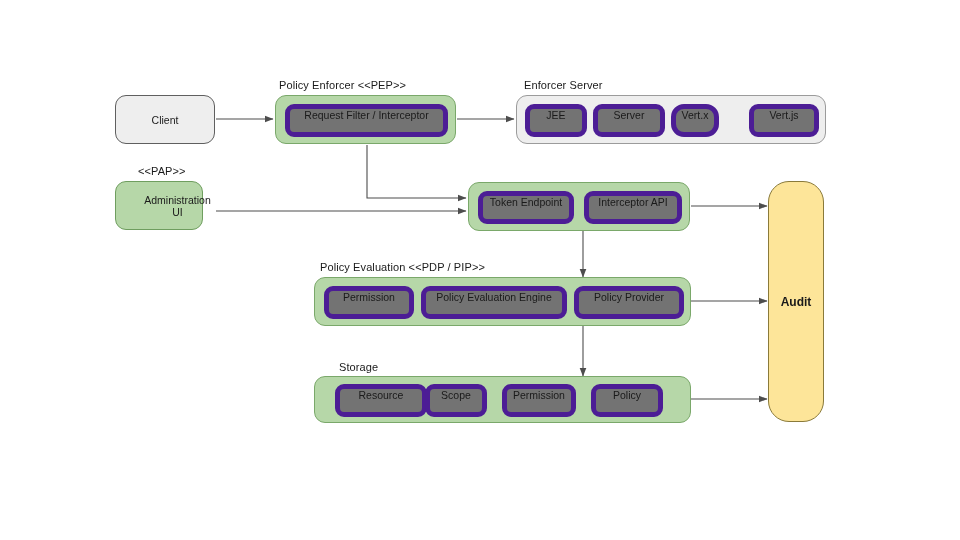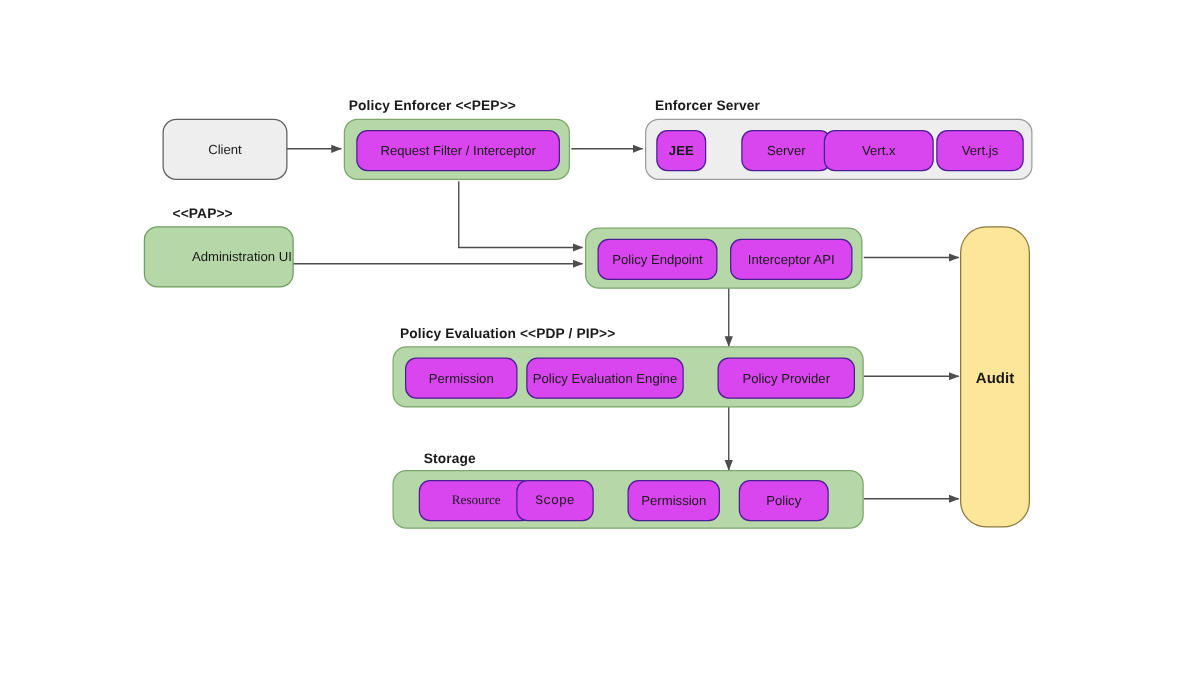--- a/index.html
+++ b/index.html
@@ -21,21 +21,21 @@
     left: 0;
     top: 0;
     width: 960px;
     height: 540px;
     pointer-events: none;
   }
   
   .grp-label {
     position: absolute;
     font-size: 11px;
-    font-weight: bold;
+    font-weight: normal;
     color: #1a1a1a;
     white-space: nowrap;
     letter-spacing: 0.1px;
   }
   
   .shell {
     position: absolute;
     box-sizing: border-box;
     border-radius: 11px;
     border: 1px solid #7aa86a;
@@ -67,24 +67,23 @@
     background: #fde599;
     border: 1px solid #8a7a3a;
     font-weight: bold;
     font-size: 12px;
   }
   
   .chip {
     position: absolute;
     box-sizing: border-box;
     border-radius: 9px;
-    border: 1px solid #4c1d95;
-    background: #d946ef;
+    border: 5px solid #4c1d95;
+    background: #737373;
     display: flex;
-    align-items: center;
     justify-content: center;
     font-size: 10.5px;
     color: #1a1a1a;
     text-align: center;
     white-space: nowrap;
   }
 </style>
 </head>
 <body>
 
@@ -111,80 +110,80 @@
       <path d="M583,230 L583,277"></path>
 
       <path d="M691,301 L767,301"></path>
 
       <path d="M583,325 L583,376"></path>
 
       <path d="M691,399 L767,399"></path>
     </g>
   </svg>
 
-  <div class="node" style="left:130px; top:95px; width:100px; height:49px;text-align:center;">
+  <div class="node" style="left:115px; top:95px; width:100px; height:49px;text-align:center;">
     <span>Client</span>
   </div>
 
   <div class="grp-label" style="left:279px; top:79px;">Policy Enforcer &lt;&lt;PEP&gt;&gt;</div>
   <div class="shell" style="left:275px; top:95px; width:181px; height:49px;">
     <div class="chip" style="left:9px; top:8px; width:163px; height:33px;">
       <span>Request Filter / Interceptor</span>
     </div>
   </div>
 
   <div class="grp-label" style="left:524px; top:79px;">Enforcer Server</div>
   <div class="shell gray" style="left:516px; top:95px; width:310px; height:49px;">
-    <div class="chip" style="left:8px; top:8px; width:40px; height:33px;font-weight:bold;">
+    <div class="chip" style="left:8px; top:8px; width:62px; height:33px;">
       <span>JEE</span>
     </div>
     <div class="chip" style="left:76px; top:8px; width:72px; height:33px;">
       <span>Server</span>
     </div>
-    <div class="chip" style="left:142px; top:8px; width:88px; height:33px;">
+    <div class="chip" style="left:154px; top:8px; width:48px; height:33px;border-radius:13px;">
       <span>Vert.x</span>
     </div>
     <div class="chip" style="left:232px; top:8px; width:70px; height:33px;">
       <span>Vert.js</span>
     </div>
   </div>
 
   <div class="grp-label" style="left:138px; top:165px;">&lt;&lt;PAP&gt;&gt;</div>
-  <div class="node green" style="left:115px; top:181px; width:120px; height:49px;padding-left:37px;">
+  <div class="node green" style="left:115px; top:181px; width:88px; height:49px;padding-left:37px;">
     <span>Administration UI</span>
   </div>
 
   <div class="shell" style="left:468px; top:182px; width:222px; height:49px;">
     <div class="chip" style="left:9px; top:8px; width:96px; height:33px;">
-      <span>Policy Endpoint</span>
+      <span>Token Endpoint</span>
     </div>
     <div class="chip" style="left:115px; top:8px; width:98px; height:33px;">
       <span>Interceptor API</span>
     </div>
   </div>
 
   <div class="grp-label" style="left:320px; top:261px;">Policy Evaluation &lt;&lt;PDP / PIP&gt;&gt;</div>
   <div class="shell" style="left:314px; top:277px; width:377px; height:49px;">
     <div class="chip" style="left:9px; top:8px; width:90px; height:33px;">
       <span>Permission</span>
     </div>
-    <div class="chip" style="left:106px; top:8px; width:126px; height:33px;">
+    <div class="chip" style="left:106px; top:8px; width:146px; height:33px;">
       <span>Policy Evaluation Engine</span>
     </div>
     <div class="chip" style="left:259px; top:8px; width:110px; height:33px;">
       <span>Policy Provider</span>
     </div>
   </div>
 
   <div class="grp-label" style="left:339px; top:361px;">Storage</div>
   <div class="shell" style="left:314px; top:376px; width:377px; height:47px;">
-    <div class="chip" style="left:20px; top:7px; width:92px; height:33px;font-family:Liberation Serif, serif;">
+    <div class="chip" style="left:20px; top:7px; width:92px; height:33px;">
       <span>Resource</span>
     </div>
-    <div class="chip" style="left:98px; top:7px; width:62px; height:33px;font-family:Liberation Mono, monospace;">
+    <div class="chip" style="left:110px; top:7px; width:62px; height:33px;">
       <span>Scope</span>
     </div>
     <div class="chip" style="left:187px; top:7px; width:74px; height:33px;">
       <span>Permission</span>
     </div>
     <div class="chip" style="left:276px; top:7px; width:72px; height:33px;">
       <span>Policy</span>
     </div>
   </div>
 

